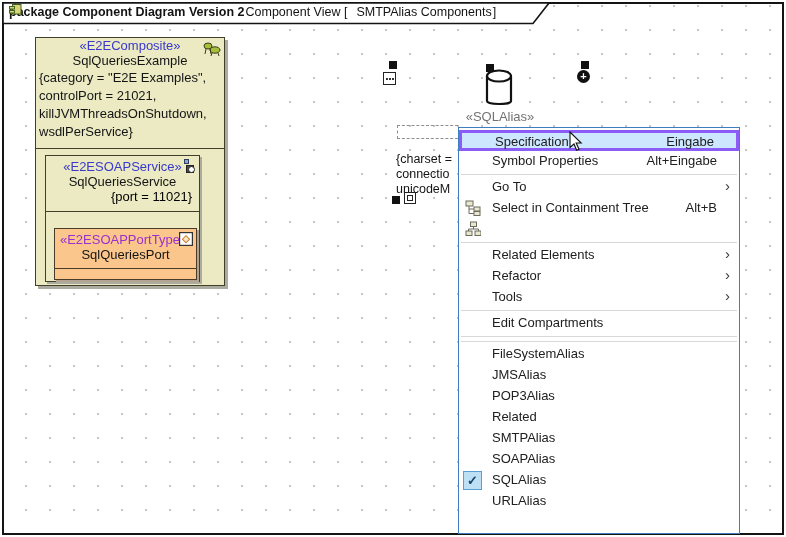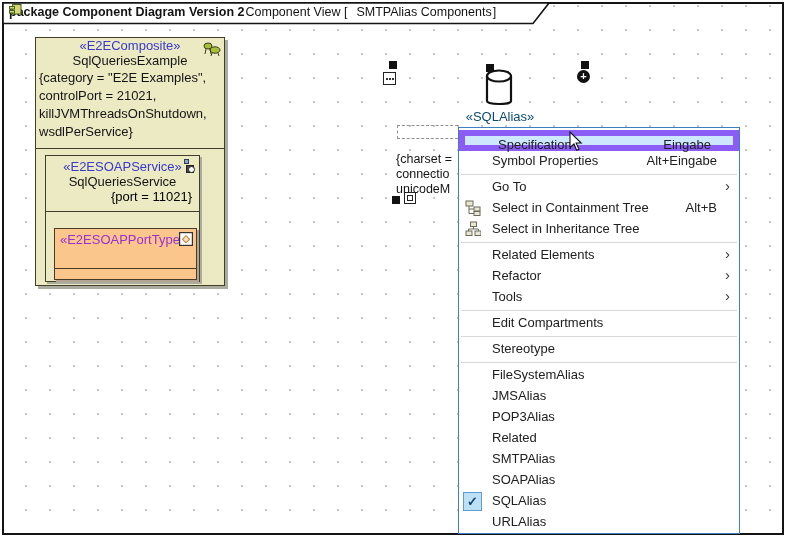--- a/index.html
+++ b/index.html
@@ -31,41 +31,41 @@
   .st-purple { color:#9B30D0; font-size:13px; }
   .ename { font-weight:normal; font-size:13px; color:#141414; }
   .eprops { font-size:13px; color:#141414; line-height:18px; padding:1px 3px 0 3px; }
   .corner-icon { position:absolute; top:3px; right:3px; }
 
   .portbox { position:absolute; background:#FBC68C; border:1px solid #4A3A28; box-shadow:2px 2px 0 #B3A492; }
   .portbox .cmp-top { border-bottom:1px solid #4A3A28; }
 
   
   .cyl { position:absolute; }
-  .alias-label { position:absolute; text-align:center; font-size:13px; color:#0c4a6e; }
+  .alias-label { position:absolute; text-align:center; font-size:13px; color:#737373; }
   .clipped-props { position:absolute; overflow:hidden; font-size:12.5px; color:#141414; line-height:15px; white-space:nowrap; }
   .dashed-rect { position:absolute; border:1px dashed #8f8f8f; border-right:none; }
 
   
   .handle { position:absolute; width:8px; height:8px; background:#111; }
   .mini-box { position:absolute; width:13px; height:13px; background:#fff; border:1px solid #222; display:flex; align-items:center; justify-content:center; }
   .dots span { display:inline-block; width:2px; height:2px; background:#333; margin:0 0.5px; }
   .plus-circle { position:absolute; width:13px; height:13px; background:#111; border-radius:50%; color:#fff; font-size:11px; font-weight:bold; line-height:12px; text-align:center; }
   .nav-inner { width:6px; height:6px; border:1px solid #222; background:#fff; }
 
   
   .menu {
     position:absolute; left:458px; top:127px; width:282px; height:407px;
     background:#ffffff; border:1px solid #3E7FC1; padding-top:2px;
     font-size:13px; color:#202020; z-index:5;
   }
   .mi { position:relative; height:21px; line-height:20px; padding-left:33px; padding-right:10px; cursor:default; }
   .mi .sc { position:absolute; right:22px; top:0; }
   .mi .arr { position:absolute; right:9px; top:-1px; font-size:15px; color:#3a3a3a; }
-  .mi.hl { background:#CDE7FF; border:6px solid #8b5cf6; line-height:18px; }
+  .mi.hl { background:#CDE7FF; border:3px solid #8b5cf6; line-height:18px; }
   .msep { height:5px; position:relative; }
   .msep::after { content:""; position:absolute; left:2px; right:2px; top:2px; height:1px; background:#D8D8D8; }
   .mi .licon { position:absolute; left:6px; top:2px; }
   .chk { position:absolute; left:4px; top:1px; width:19px; height:19px; background:#BEE0F5; border:1px solid #5A9FD4; color:#17456E; font-size:13px; font-weight:bold; text-align:center; line-height:17px; }
 
   .cursor { position:absolute; z-index:9; }
 </style>
 </head>
 <body>
 
@@ -117,20 +117,21 @@
       <svg width="13" height="15">
           <rect x="1.5" y="0.5" width="4" height="4" fill="#8FA8CC" stroke="#2c3c5c"></rect>
           <rect x="3.5" y="6.5" width="7" height="7" fill="#4a4a4a" stroke="#222"></rect>
           <circle cx="8.5" cy="10.5" r="3" fill="#fff" stroke="#222"></circle>
         </svg>
     </span>
 
     <div class="portbox" style="left:8px; top:72px; width:143px; height:52px;">
       <div class="cmp-top" style="height:40px; padding-top:3px;">
         <div class="ctr st-purple" style="padding-right:4px;">«E2ESOAPPortType»</div>
+        <div class="ctr ename">SqlQueriesPort</div>
       </div>
       <span class="corner-icon">
         <svg width="14" height="14">
             <rect x="0.5" y="0.5" width="13" height="13" fill="#fff" stroke="#333" stroke-width="1.4"></rect>
             <rect x="4.6" y="4.6" width="5" height="5" fill="#FBE6C8" stroke="#C77B2B" transform="rotate(45 7 7)"></rect>
           </svg>
       </span>
     </div>
   </div>
 
@@ -187,43 +188,39 @@
       <span>Select in Containment Tree</span>
       <span class="sc">Alt+B</span>
     </div>
     <div class="mi">
       <span class="licon"><svg width="16" height="16">
             <rect x="5.5" y="1" width="6" height="4.5" fill="#EAE6D2" stroke="#6b6b5b"></rect>
             <path d="M8.5 5.5 V8 M3.5 8 H13.5 M3.5 8 V10 M13.5 8 V10" stroke="#6b6b5b" fill="none"></path>
             <rect x="1" y="10" width="6" height="4.5" fill="#EAE6D2" stroke="#6b6b5b"></rect>
             <rect x="10" y="10" width="6" height="4.5" fill="#EAE6D2" stroke="#6b6b5b"></rect>
           </svg></span>
-      <span>Select in Inheritance Tree</span>
     </div>
     <div class="msep"></div>
     <div class="mi">
       <span>Related Elements</span>
       <span class="arr">›</span>
     </div>
     <div class="mi">
       <span>Refactor</span>
       <span class="arr">›</span>
     </div>
     <div class="mi">
       <span>Tools</span>
       <span class="arr">›</span>
     </div>
     <div class="msep"></div>
     <div class="mi">
       <span>Edit Compartments</span>
     </div>
     <div class="msep"></div>
-    <div class="mi">
-      <span>Stereotype</span>
-    </div>
     <div class="msep"></div>
     <div class="mi">
       <span>FileSystemAlias</span>
     </div>
     <div class="mi">
       <span>JMSAlias</span>
     </div>
     <div class="mi">
       <span>POP3Alias</span>
     </div>

